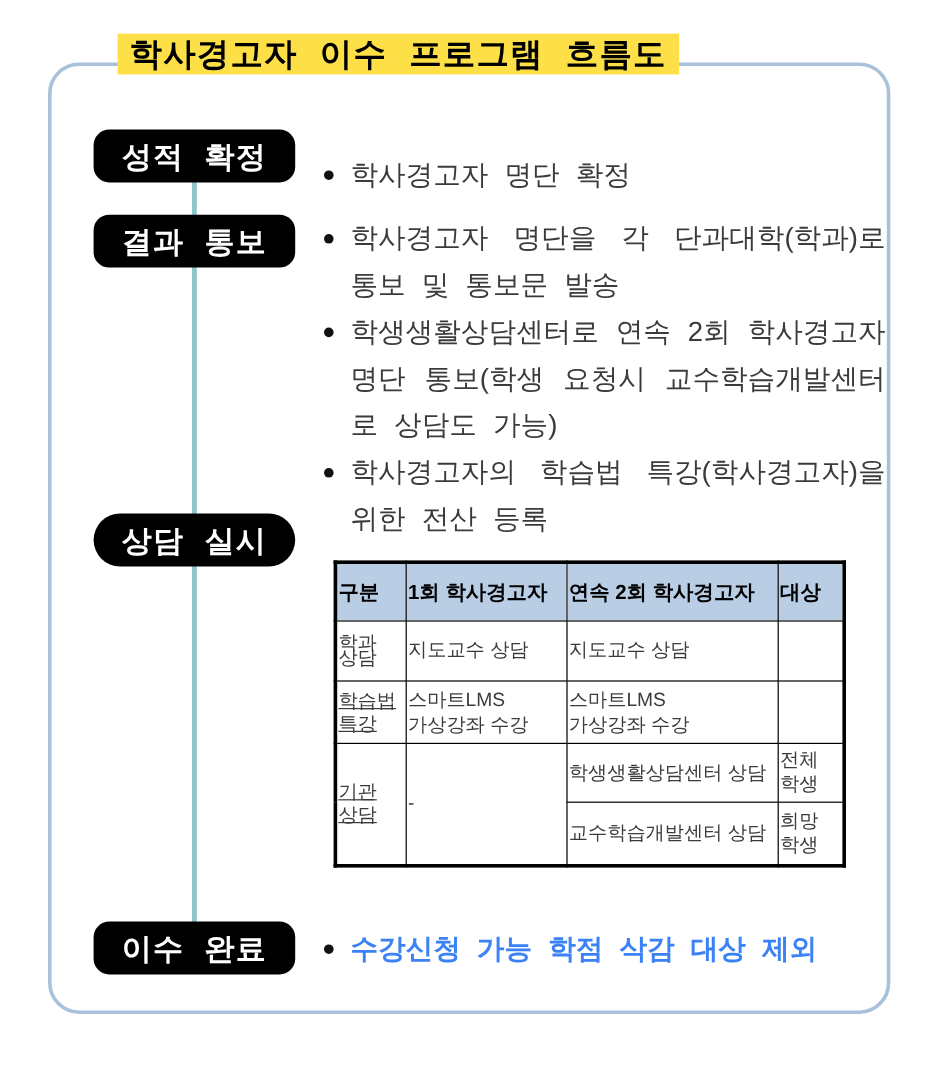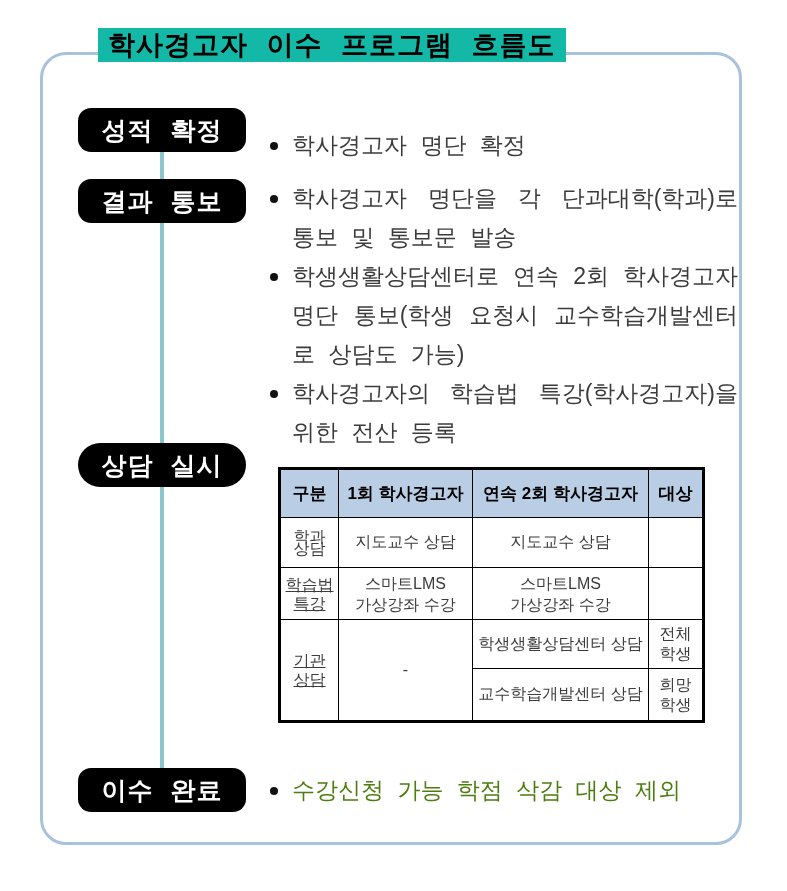--- a/index.html
+++ b/index.html
@@ -21,21 +21,21 @@
     width: 702px; height: 793px;
     border: 3px solid #a9c2dc;
     border-radius: 26px;
     background: transparent;
   }
 
   
   .page-title {
     position: absolute;
     left: 98px; top: 28px;
-    background: #14b8a6;
+    background: #fde047;
     padding: 0 10px;
     font-size: 27px;
     line-height: 34px;
     font-weight: bold;
     color: #000000;
     letter-spacing: 1px;
     word-spacing: 10px;
     white-space: nowrap;
   }
 
@@ -59,21 +59,21 @@
     font-size: 25px;
     letter-spacing: 1px;
     word-spacing: 9px;
     display: flex;
     align-items: center;
     justify-content: center;
     white-space: nowrap;
   }
   .step-1 { top: 108px; }
   .step-2 { top: 179px; text-align: center; }
-  .step-3 { top: 443px; border-radius: 22px; }
+  .step-3 { top: 428px; border-radius: 22px; }
   .step-4 { top: 768px; }
 
   
   .bullet-area {
     position: absolute;
     left: 268px; top: 110px;
     width: 470px;
   }
   .bullet-group {
     position: relative;
@@ -94,23 +94,24 @@
   }
   .bullet-gap { margin-bottom: 14px; margin-top: 16px; }
 
   .bullet-red {
     position: absolute;
     left: 268px; top: 771px;
     width: 480px;
     padding-left: 24px;
     font-size: 23px;
     line-height: 39px;
-    color: #4d7c0f;
+    color: #3b82f6;
     word-spacing: 7px;
     white-space: nowrap;
+    font-weight: bold;
   }
   .bullet-red .dot {
     position: absolute;
     left: 2px; top: 16px;
     width: 8px; height: 8px;
     background: #111111;
     border-radius: 50%;
   }
 
   
@@ -119,21 +120,21 @@
     left: 278px; top: 467px;
     width: 424px;
     border-collapse: collapse;
     table-layout: fixed;
     border: 3px solid #000000;
     font-size: 16px;
     color: #3b3b3b;
   }
   .consult-table th, .consult-table td {
     border: 1px solid #000000;
-    text-align: center;
+    text-align: left;
     vertical-align: middle;
     padding: 4px 1px;
     overflow: hidden;
   }
   .consult-table th {
     background: #b9cde5;
     color: #000000;
     font-weight: bold;
     font-size: 17px;
   }

